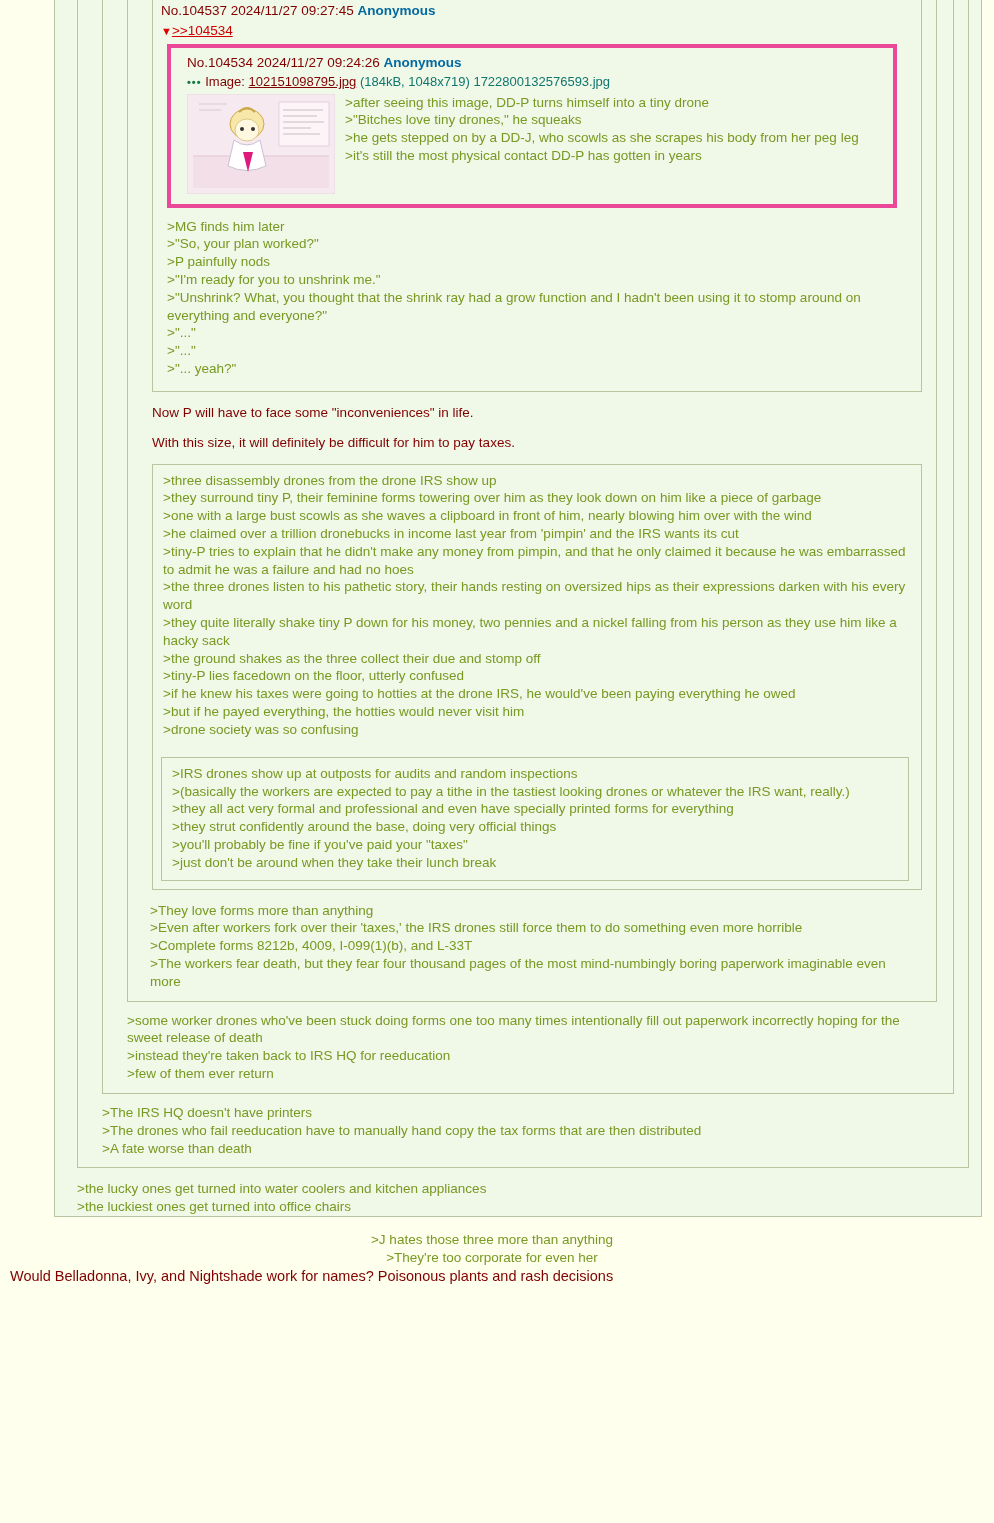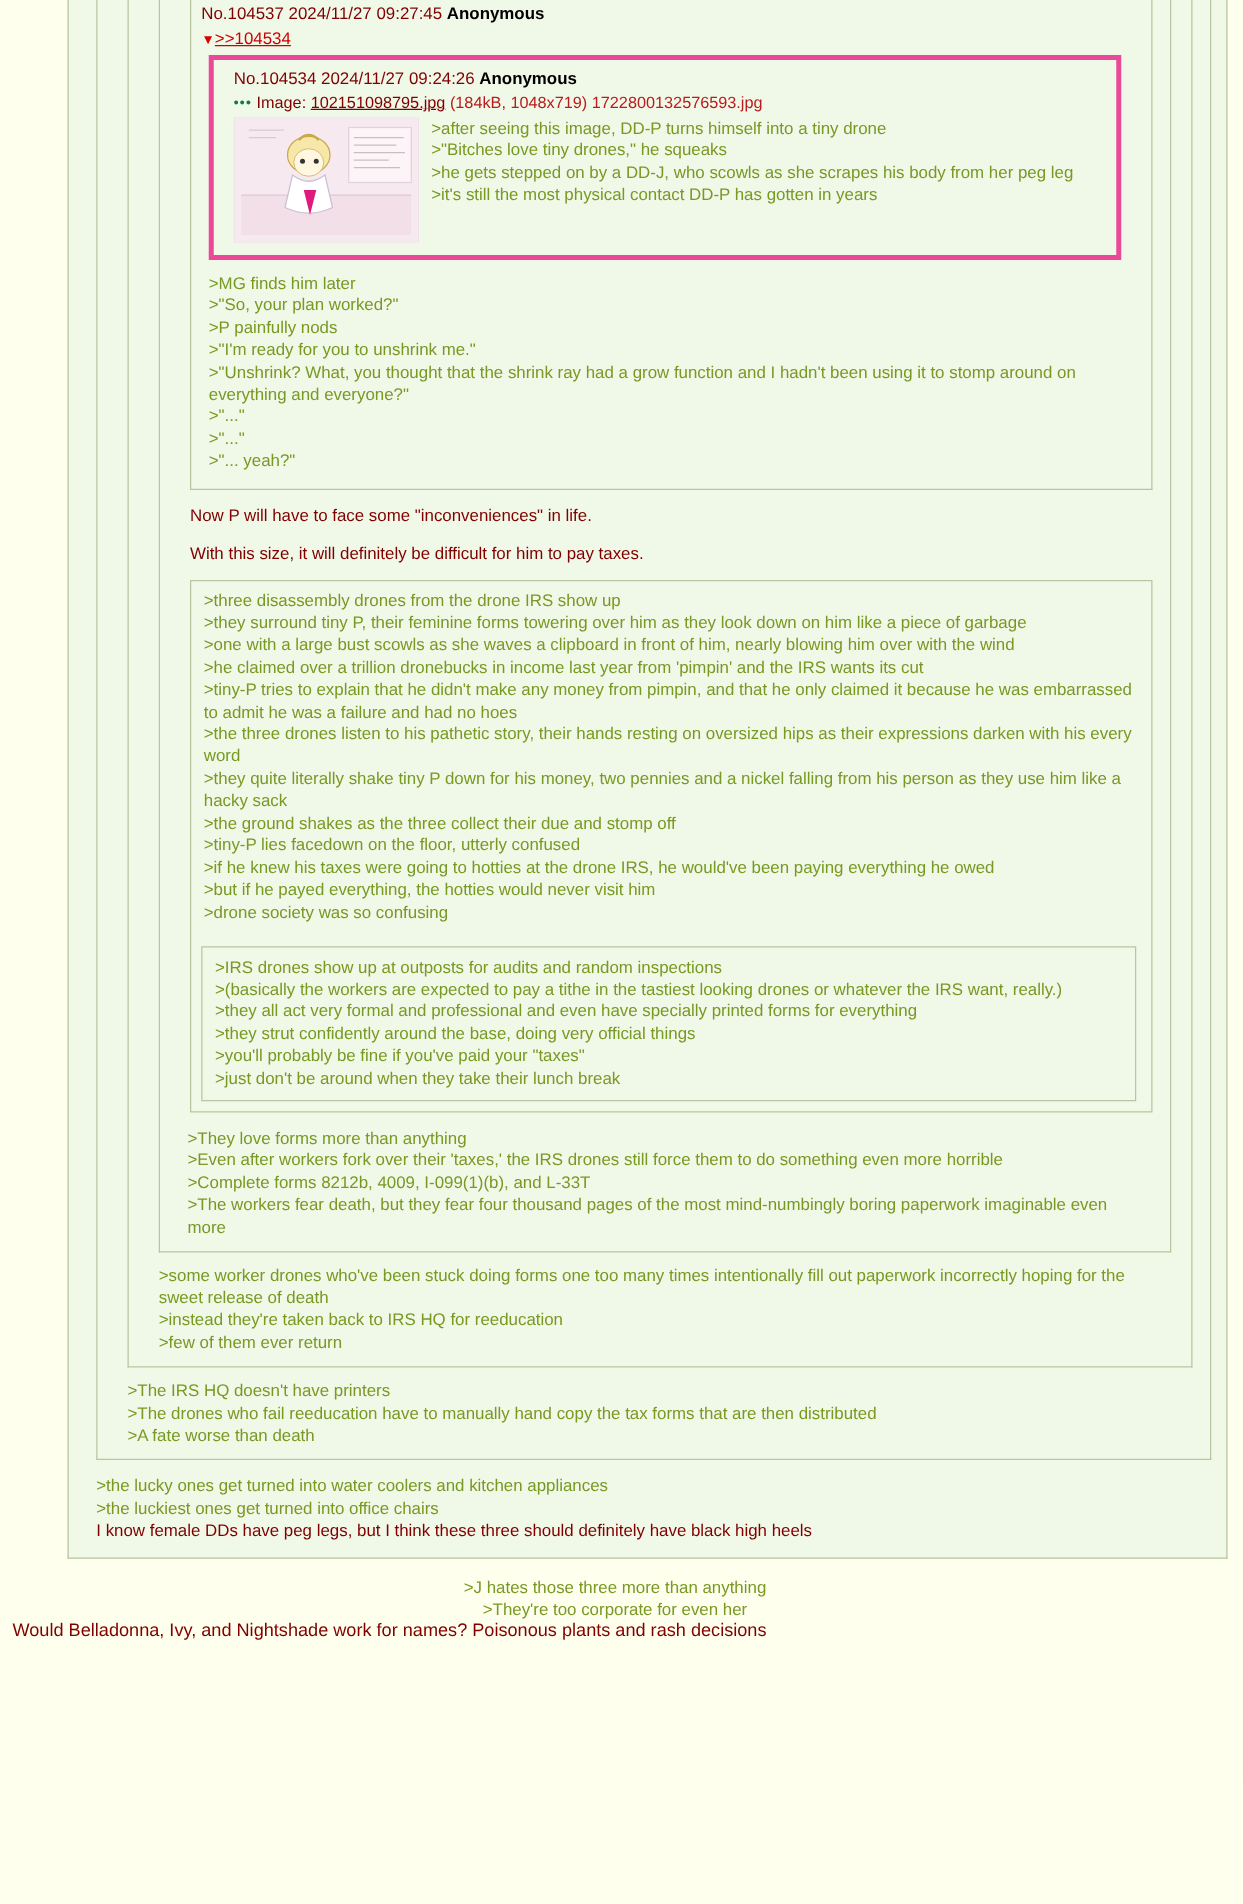--- a/index.html
+++ b/index.html
@@ -31,21 +31,21 @@
 
   .meta {
     color: #117743;
     font-size: 13.5px;
     margin-bottom: 2px;
   }
   .meta .num, .meta .date {
     color: #800000;
   }
   .meta .name {
-    color: #000000;
+    color: #0369a1;
     font-weight: bold;
   }
 
   .backlink {
     color: #800000;
     font-size: 13.5px;
     margin: 2px 0 2px 0;
   }
   .backlink .tri { color: #d00; font-size: 11px; }
   .backlink a {
@@ -62,21 +62,21 @@
     color: #117743;
     font-weight: bold;
     letter-spacing: 1px;
     font-size: 11px;
     vertical-align: middle;
   }
   .fileinfo a {
     color: #800000;
     text-decoration: underline;
   }
-  .fileinfo .dims { color: #b91c1c; }
+  .fileinfo .dims { color: #0f766e; }
 
   .quote {
     color: #789922;
     white-space: pre-wrap;
   }
   .normaltext {
     color: #800000;
     white-space: pre-wrap;
   }
 
@@ -250,21 +250,20 @@
         </div>
 
         <div class="quote" style="padding:10px 20px 10px 24px;">&gt;The IRS HQ doesn't have printers
 &gt;The drones who fail reeducation have to manually hand copy the tax forms that are then distributed
 &gt;A fate worse than death</div>
 
       </div>
 
       <div class="quote" style="padding:12px 8px 0 22px;">&gt;the lucky ones get turned into water coolers and kitchen appliances
 &gt;the luckiest ones get turned into office chairs</div>
-      <div class="normaltext" style="padding:0 20px 12px 22px;">I know female DDs have peg legs, but I think these three should definitely have black high heels</div>
 
     </div>
 
     <div class="quote" style="padding:14px 20px 0 10px;text-align:center;">&gt;J hates those three more than anything
 &gt;They're too corporate for even her</div>
     <div class="normaltext" style="padding:0 20px 10px 10px; font-size:14.5px;">Would Belladonna, Ivy, and Nightshade work for names? Poisonous plants and rash decisions</div>
 
   </div>
 </div>
 

